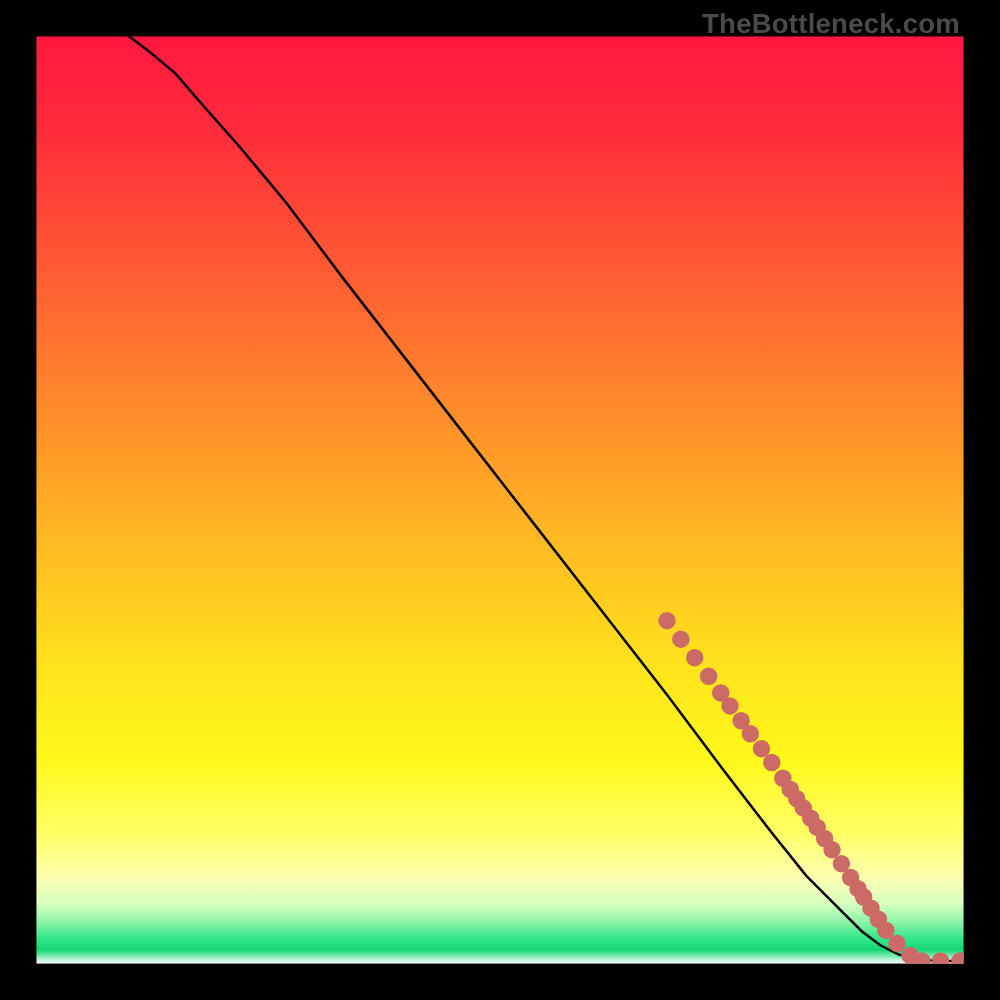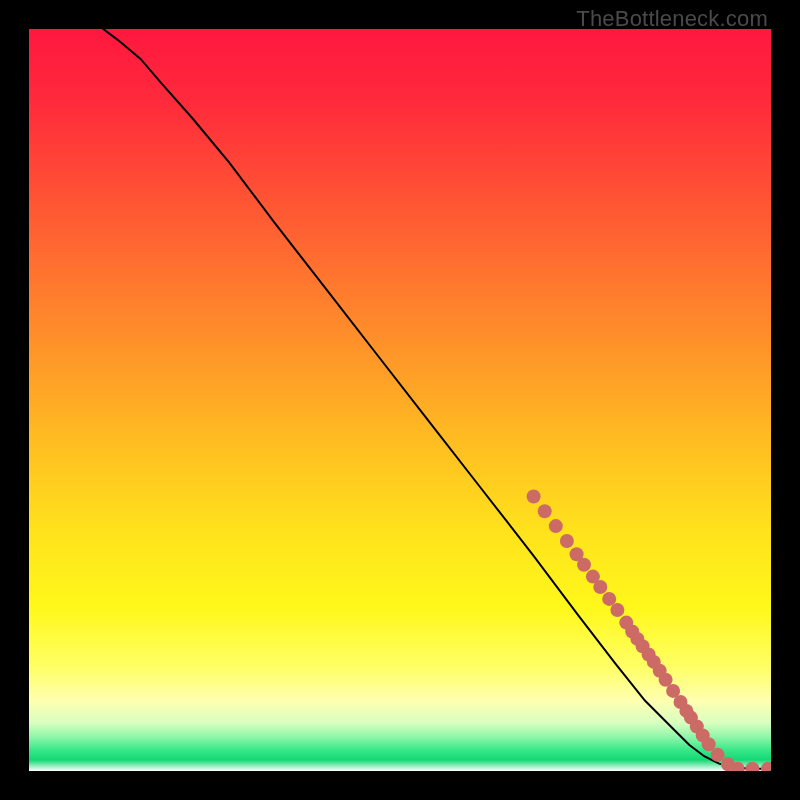--- a/index.html
+++ b/index.html
@@ -1,17 +1,17 @@
 <!DOCTYPE html>
 <html><head>
 <meta charset="utf-8">
 <style>
   html,body{margin:0;padding:0;width:800px;height:800px;background:#000;overflow:hidden;font-family:Arial,Helvetica,sans-serif}
   .frame{position:absolute;left:29px;top:29px;width:742px;height:742px}
-  .watermark{position:absolute;top:6px;right:32px;color:#4a4a4a;font-size:22px;font-weight:400;letter-spacing:.2px}
+  .watermark{position:absolute;top:6px;right:32px;color:#4a4a4a;font-size:22px;font-weight:700;letter-spacing:.2px}
   svg{display:block}
 </style>
 </head>
 <body>
 
 <div class="watermark">TheBottleneck.com</div>
 
 <div class="frame">
   <svg width="742" height="742" viewBox="0 0 742 742">
     <defs>

